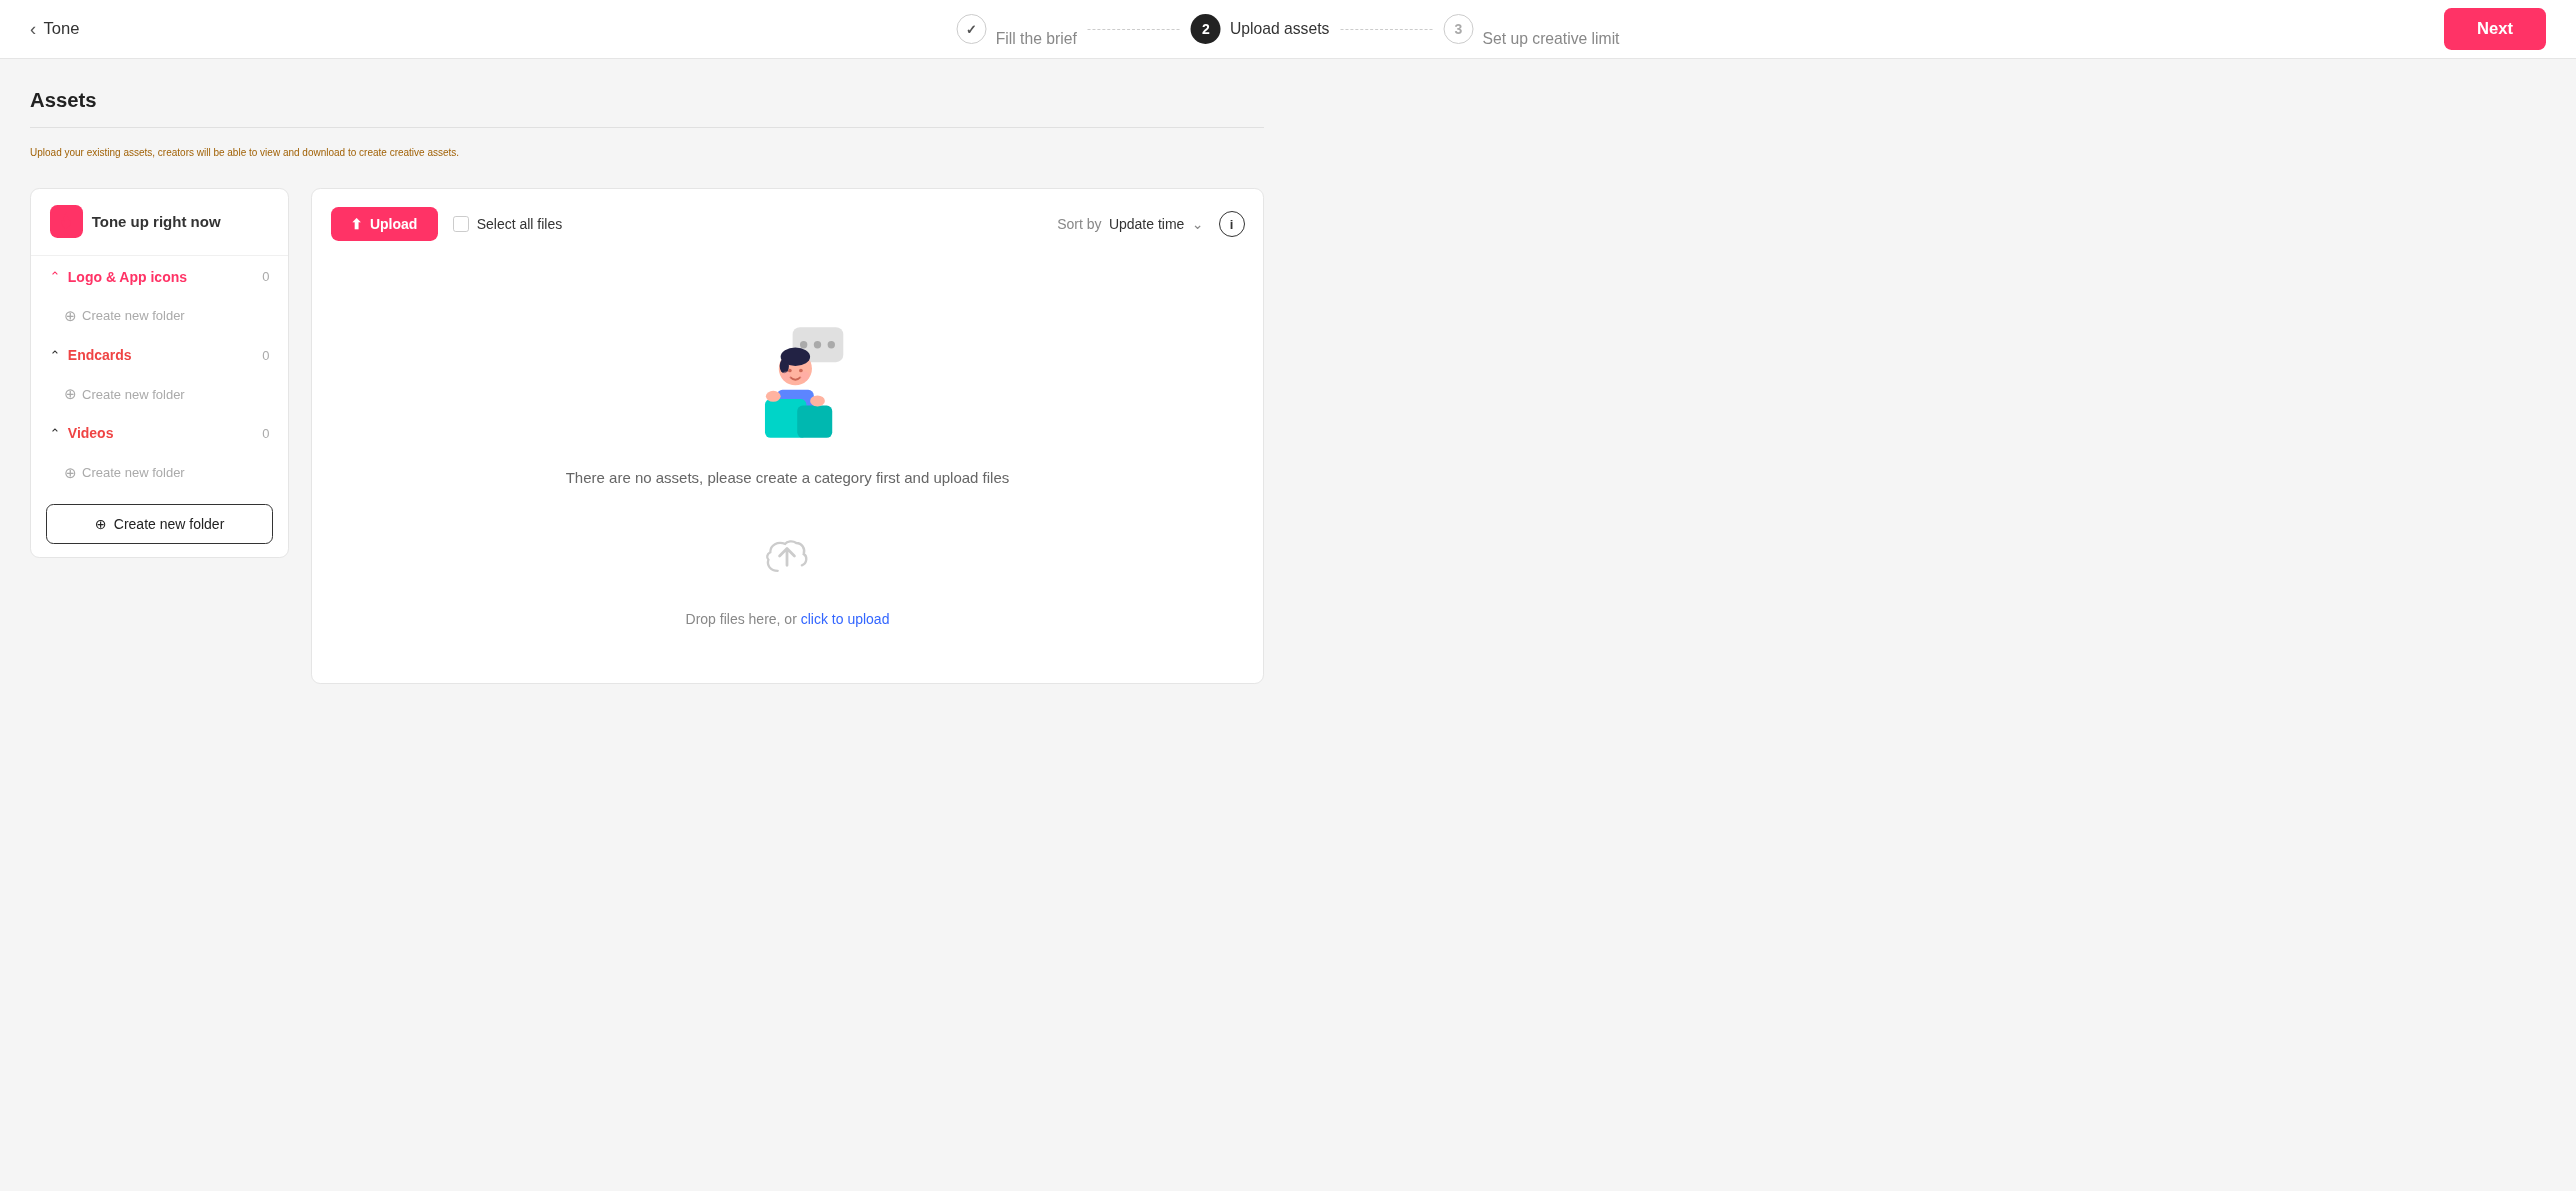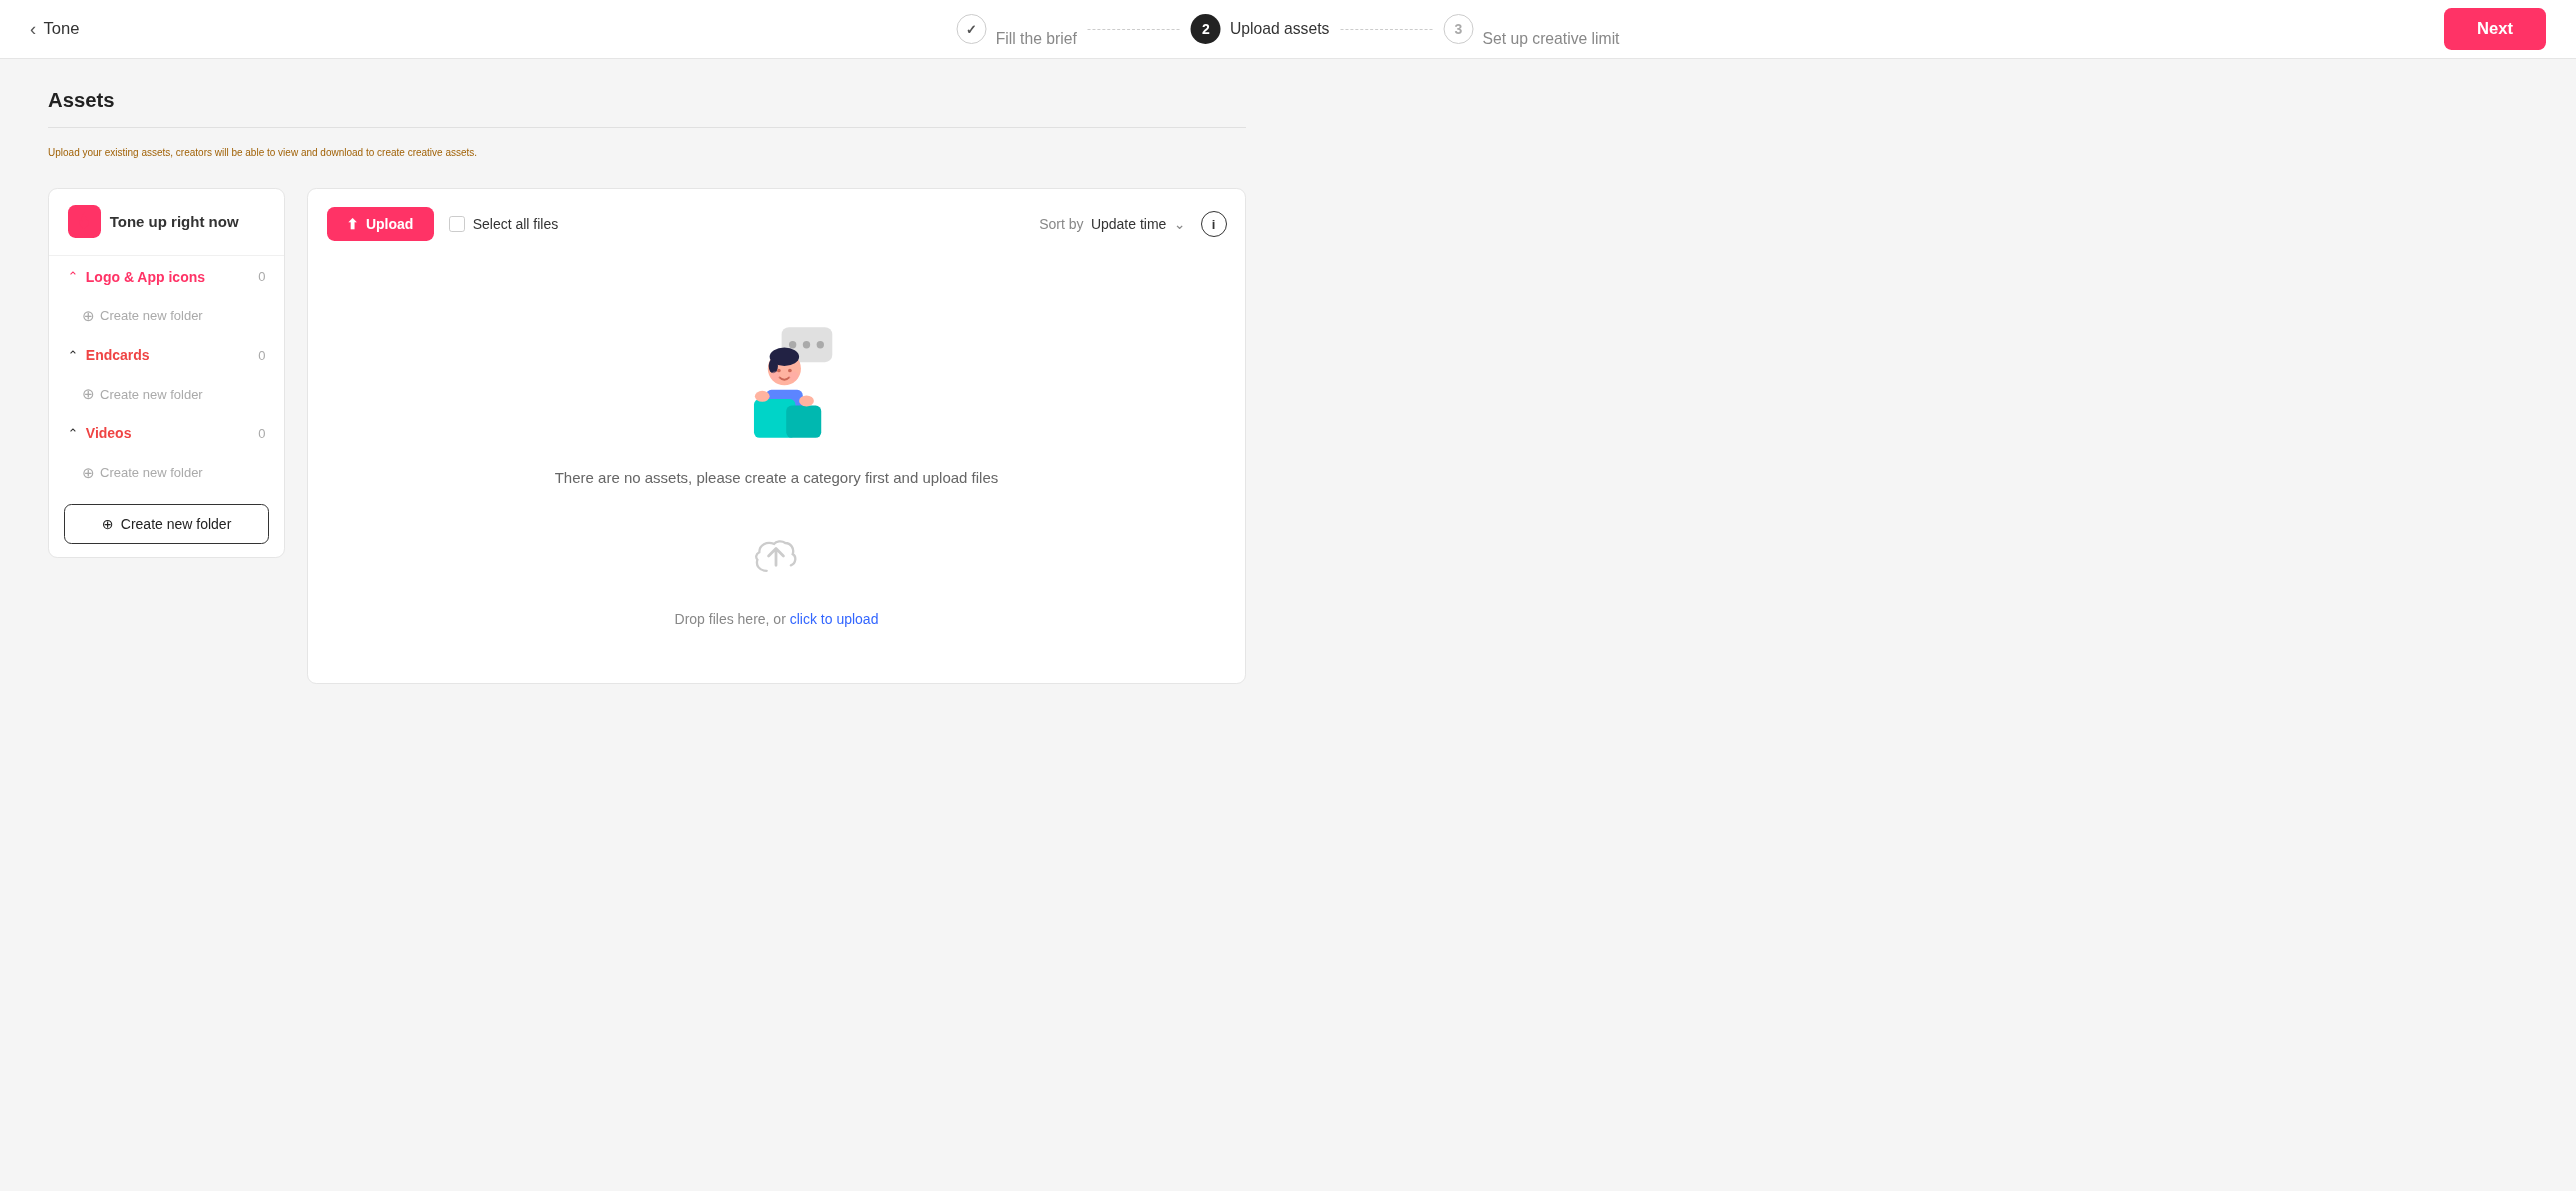--- a/index.html
+++ b/index.html
@@ -92,21 +92,21 @@
       border: none;
       border-radius: 7.4px;
       padding: 11px 33px;
       font-size: 16.6px;
       font-weight: 600;
       cursor: pointer;
     }
 
     
     .main {
-      padding: 30px 48px;
+      padding: 30px 30px;
       max-width: 1294px;
     }
     .section-title {
       font-size: 20.3px;
       font-weight: 600;
       color: #222;
       margin-bottom: 15px;
     }
     .divider {
       border: none;
@@ -121,21 +121,21 @@
 
     
     .content-layout {
       display: flex;
       gap: 22px;
       align-items: flex-start;
     }
 
     
     .sidebar {
-      width: 237px;
+      width: 259px;
       background: #fff;
       border-radius: 9.2px;
       border: 0.9px solid #e5e5e5;
       padding: 0;
       flex-shrink: 0;
     }
     .brand-header {
       display: flex;
       align-items: center;
       gap: 9.2px;

